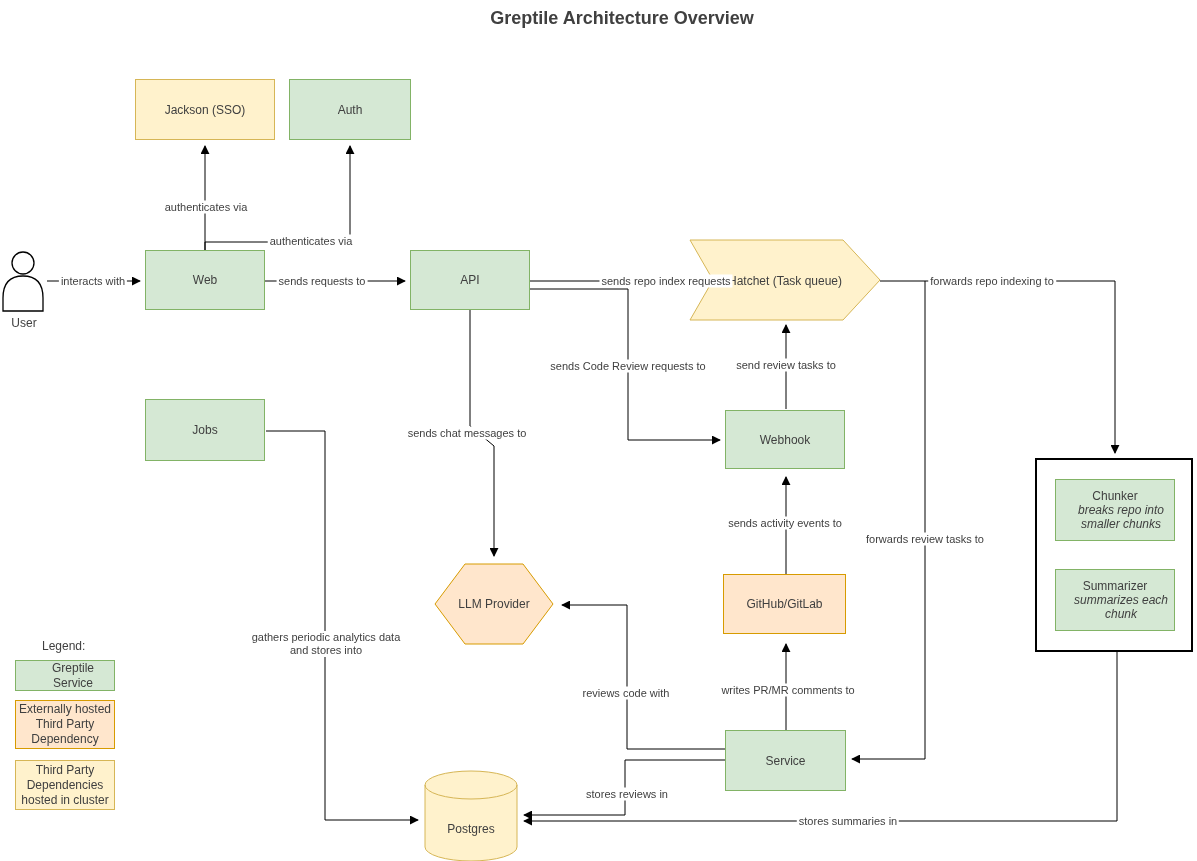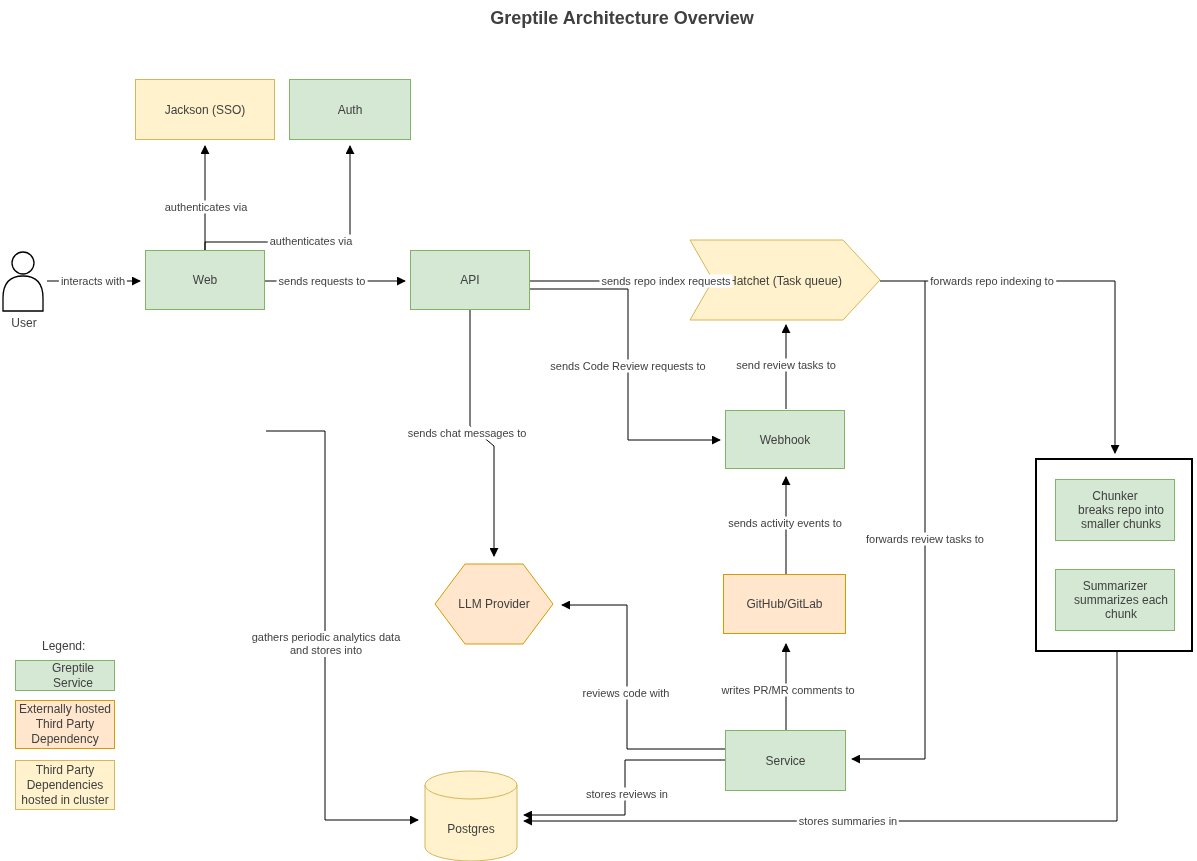--- a/index.html
+++ b/index.html
@@ -25,21 +25,21 @@
   #edges polyline,#edges line{fill:none;stroke:#000;stroke-width:1;}
   .elabel{
     position:absolute;transform:translate(-50%,-50%);background:#ffffff;
     font-size:11px;line-height:13px;text-align:center;white-space:nowrap;padding:0 2px;
   }
   .elabel.wrap{white-space:normal;width:164px;}
   .nlabel{
     position:absolute;transform:translate(-50%,-50%);font-size:12px;
     text-align:center;white-space:nowrap;line-height:14px;
   }
-  .desc{margin-left:12px;}
+  .desc{font-style:italic;margin-left:12px;}
   .legend-title{position:absolute;left:42px;top:639px;font-size:12px;}
   .legend-item{flex-direction:column;line-height:15px;}
 </style>
 </head>
 <body>
 
 <div id="canvas">
 
   <div class="title">Greptile Architecture Overview</div>
 
@@ -47,20 +47,23 @@
     <span>Jackson (SSO)</span>
   </div>
   <div class="node green" style="left:289px;top:79px;width:122px;height:61px;">
     <span>Auth</span>
   </div>
   <div class="node green" style="left:145px;top:250px;width:120px;height:60px;">
     <span>Web</span>
   </div>
   <div class="node green" style="left:410px;top:250px;width:120px;height:60px;">
     <span>API</span>
+  </div>
+  <div class="node green" style="left:145px;top:399px;width:120px;height:62px;">
+    <span>Jobs</span>
   </div>
   <div class="node green" style="left:725px;top:410px;width:120px;height:59px;">
     <span>Webhook</span>
   </div>
   <div class="node orange" style="left:723px;top:574px;width:123px;height:60px;">
     <span>GitHub/GitLab</span>
   </div>
   <div class="node green" style="left:725px;top:730px;width:121px;height:61px;">
     <span>Service</span>
   </div>

